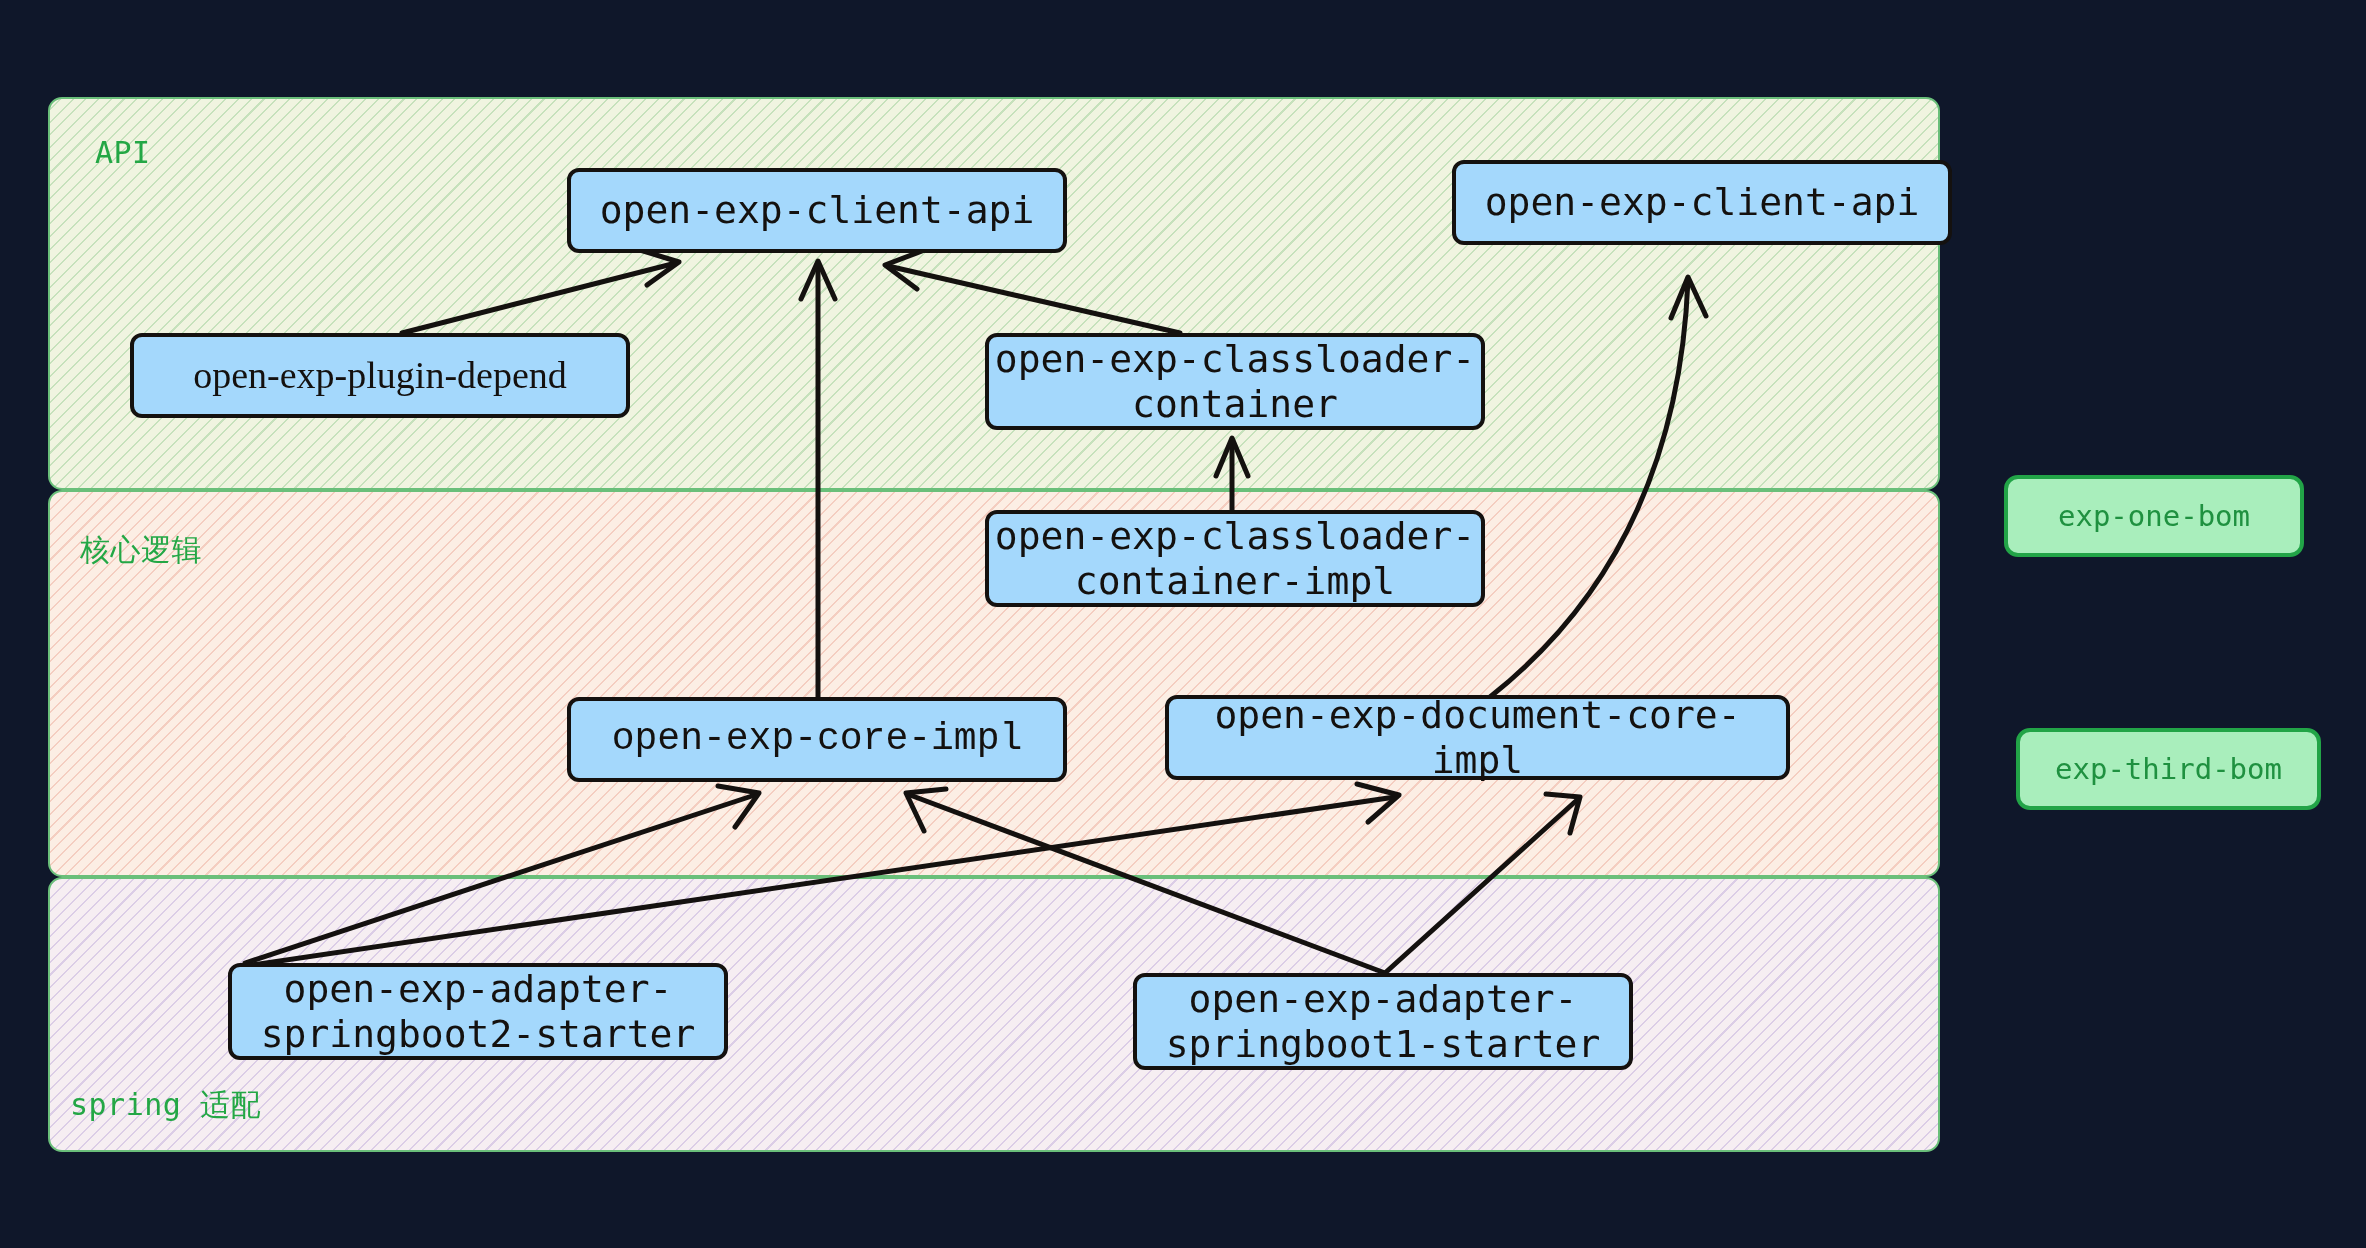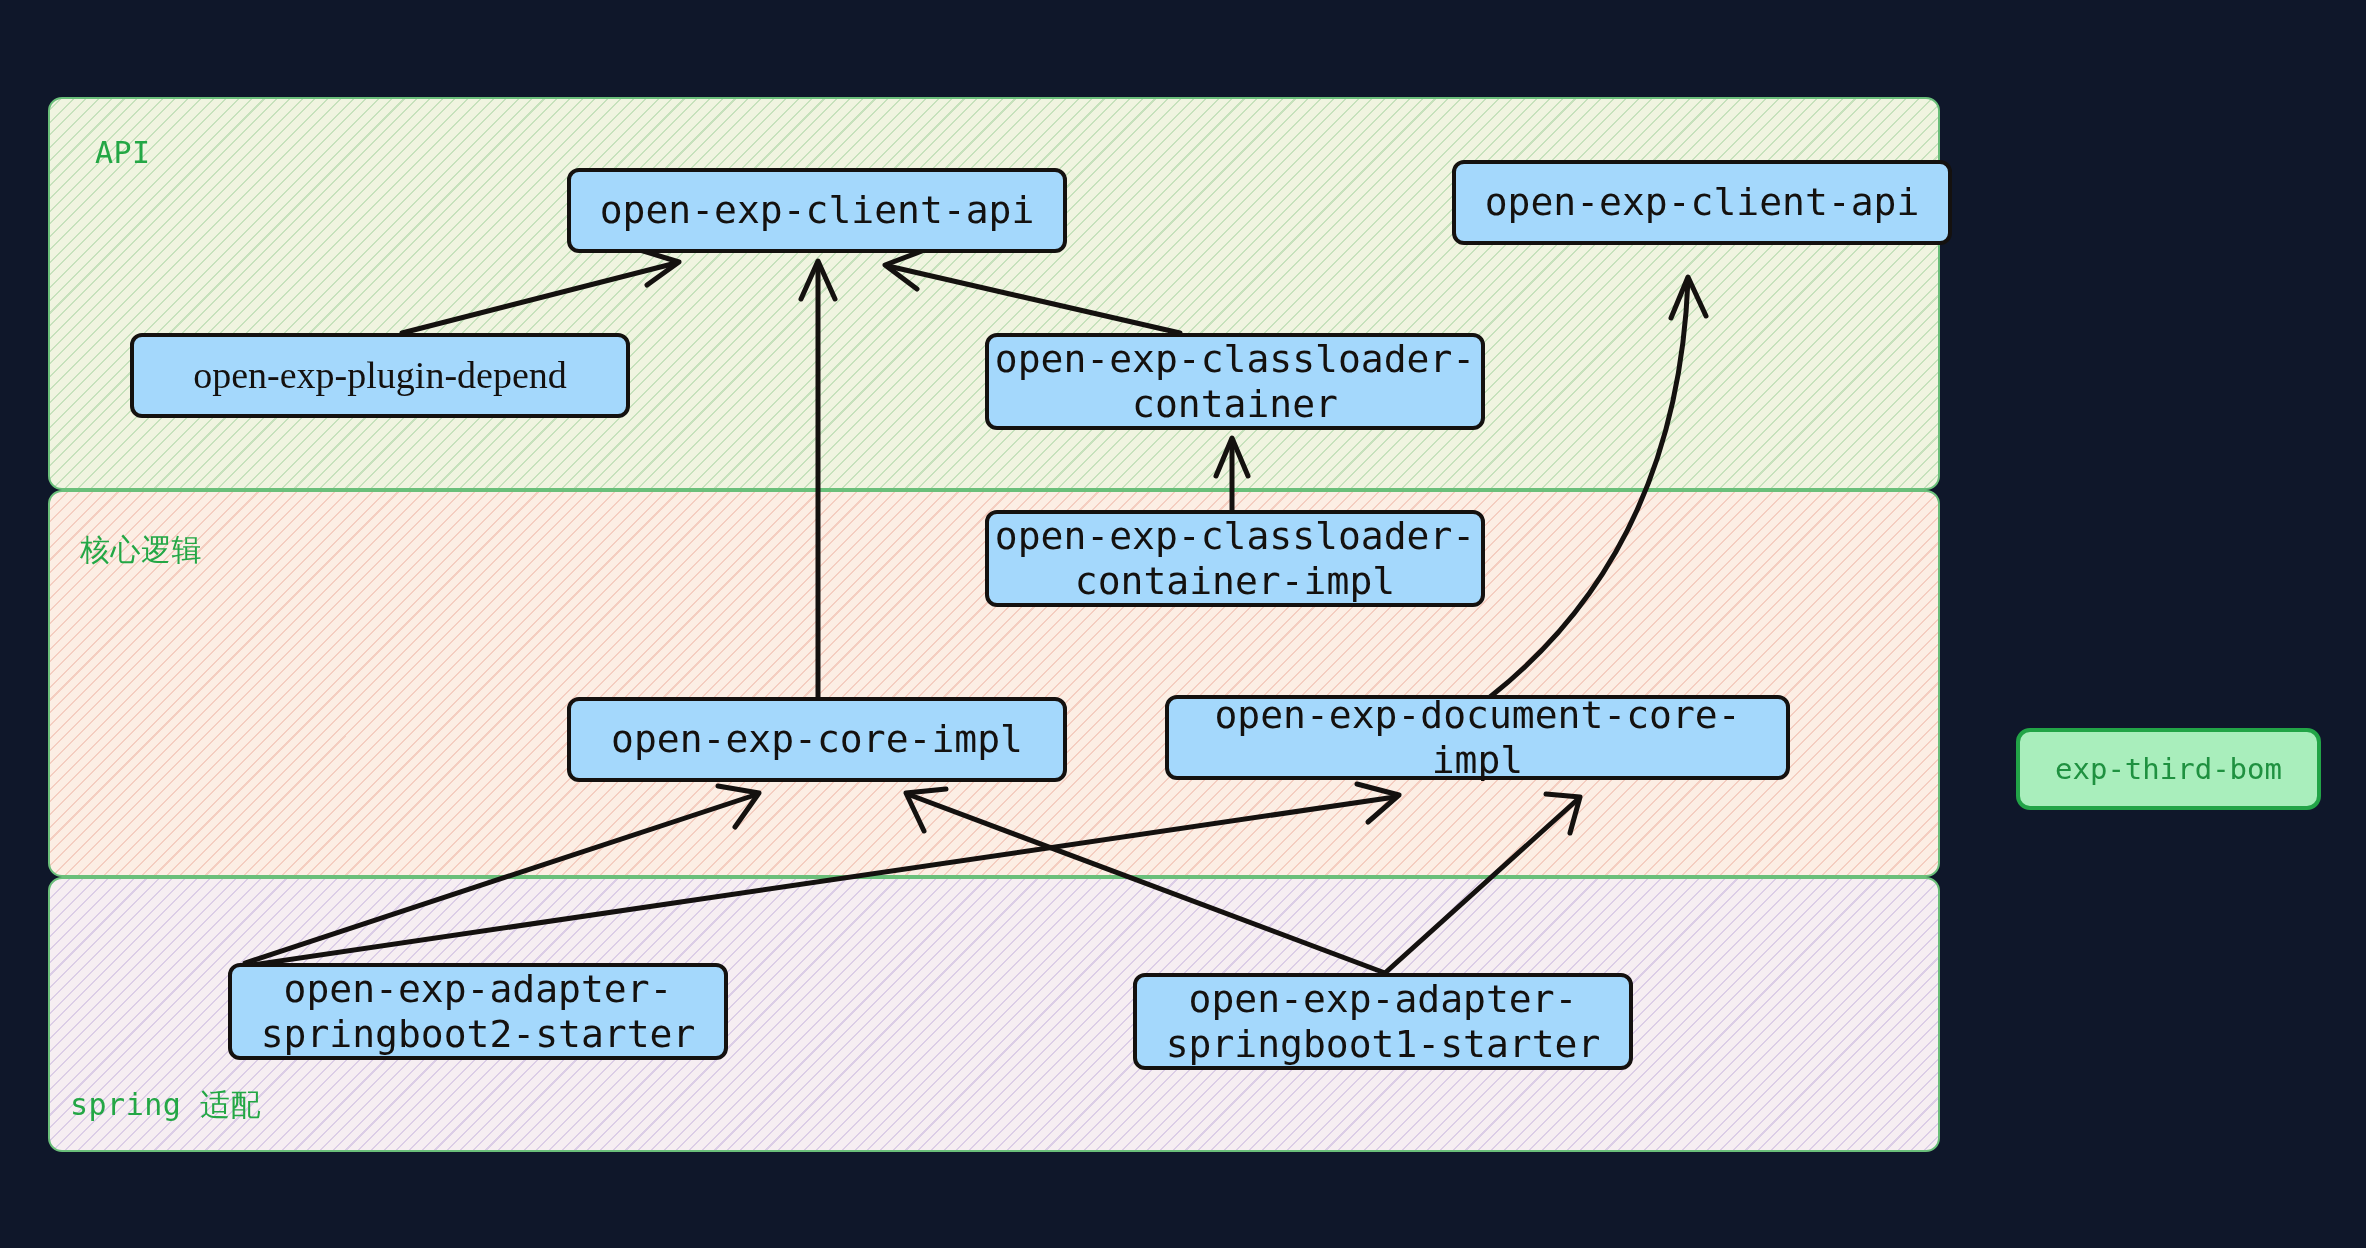--- a/index.html
+++ b/index.html
@@ -105,21 +105,21 @@
     line-height: 1.18;
     white-space: pre-line;
     z-index: 5;
   }
 
   .node-client-api-left   { left: 567px;  top: 168px; width: 500px;  height: 85px; }
   .node-client-api-right  { left: 1452px; top: 160px; width: 500px;  height: 85px; }
   .node-plugin-depend     { left: 130px;  top: 333px; width: 500px;  height: 85px; font-family: Liberation Serif, serif; }
   .node-cl-container      { left: 985px;  top: 333px; width: 500px;  height: 97px; }
   .node-cl-container-impl { left: 985px;  top: 510px; width: 500px;  height: 97px; }
-  .node-core-impl         { left: 567px;  top: 697px; width: 500px;  height: 85px; }
+  .node-core-impl         { left: 567px;  top: 697px; width: 500px;  height: 85px; font-family: Liberation Mono, monospace; }
   .node-doc-core-impl     { left: 1165px; top: 695px; width: 625px;  height: 85px; }
   .node-sb2-starter       { left: 228px;  top: 963px; width: 500px;  height: 97px; }
   .node-sb1-starter       { left: 1133px; top: 973px; width: 500px;  height: 97px; }
 
   
   .bom {
     position: absolute;
     box-sizing: border-box;
     background: #a9eebc;
     border: 4px solid #22a447;
@@ -236,16 +236,17 @@
   <div class="node node-core-impl">open-exp-core-impl</div>
 
   <div class="node node-doc-core-impl">open-exp-document-core-impl</div>
 
   <div class="node node-sb2-starter">open-exp-adapter-
 springboot2-starter</div>
 
   <div class="node node-sb1-starter">open-exp-adapter-
 springboot1-starter</div>
 
+  <div class="bom bom-one">exp-one-bom</div>
 
   <div class="bom bom-third">exp-third-bom</div>
 
 </div>
 
 </body></html>

